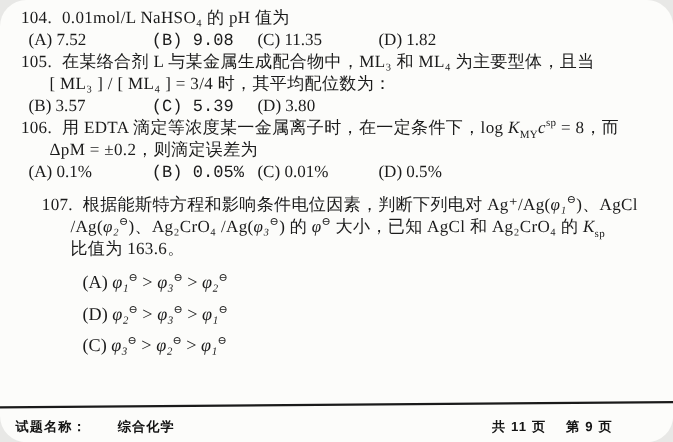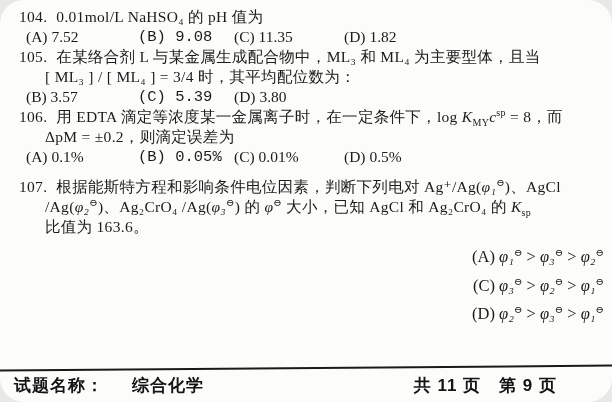--- a/index.html
+++ b/index.html
@@ -15,35 +15,35 @@
     border-radius:24px;
   }
   .doc { padding:7px 8px 0 19px; }
   .qline { line-height:20px; letter-spacing:0.3px; white-space:nowrap; }
   .qnum { margin-right:9px; }
   .cont { padding-left:26px; }
   .opts { display:flex; line-height:20px; padding-left:7px; white-space:nowrap; }
   .opts .opt:nth-child(1){ width:112px; }
   .opts .opt:nth-child(2){ width:96px;font-family:Liberation Mono, monospace; }
   .opts .opt:nth-child(3){ width:110px; }
-  .q107 { margin-top:10px; }
-  .q107opts { margin-top:6px;text-align:right; }
+  .q107 { margin-top:10px;margin-left:19px; }
+  .q107opts { margin-top:6px; }
   .optline { line-height:28.5px; padding-left:37px; font-size:16.5px; white-space:nowrap; }
   sub, sup { font-size:10px; line-height:0; }
   .it { font-style:italic; }
   .rule {
     position:absolute; left:-2px; right:-2px; bottom:33px;
     border-top:2.5px solid #1a1a1a;
     transform:rotate(-0.45deg);
   }
   .footer {
     position:absolute; left:14px; right:55px; bottom:5px;
     display:flex; justify-content:space-between; align-items:baseline;
     font-family:"Liberation Sans","DejaVu Sans",sans-serif;
-    font-weight:bold; font-size:17px; color:#141414;
+    font-weight:bold; font-size:12px; color:#141414;
     letter-spacing:1px;
   }
   .f-val { margin-left:28px; }
   .f-cur { margin-left:18px; }
 </style>
 </head>
 <body>
 
 <div class="page">
   <div class="doc">
@@ -86,22 +86,22 @@
     </div>
 
     <div class="q107">
       <div class="qline">
         <span class="qnum">107.</span><span><span>根据能斯特方程和影响条件电位因素，判断下列电对 Ag⁺/Ag(</span><span class="it">φ₁</span><sup>⊖</sup><span>)、AgCl</span></span>
       </div>
       <div class="qline cont"><span>/Ag(</span><span class="it">φ₂</span><sup>⊖</sup><span>)、Ag₂CrO₄ /Ag(</span><span class="it">φ₃</span><sup>⊖</sup><span>) 的 </span><span class="it">φ</span><sup>⊖</sup><span> 大小，已知 AgCl 和 Ag₂CrO₄ 的 </span><span class="it">K</span><sub>sp</sub></div>
       <div class="qline cont">比值为 163.6。</div>
       <div class="q107opts">
         <div class="optline"><span>(A) </span><span class="it">φ₁</span><sup>⊖</sup><span>  &gt;  </span><span class="it">φ₃</span><sup>⊖</sup><span>  &gt;  </span><span class="it">φ₂</span><sup>⊖</sup></div>
+        <div class="optline"><span>(D) </span><span class="it">φ₂</span><sup>⊖</sup><span>  &gt;  </span><span class="it">φ₃</span><sup>⊖</sup><span>  &gt;  </span><span class="it">φ₁</span><sup>⊖</sup></div>
         <div class="optline"><span>(C) </span><span class="it">φ₃</span><sup>⊖</sup><span>  &gt;  </span><span class="it">φ₂</span><sup>⊖</sup><span>  &gt;  </span><span class="it">φ₁</span><sup>⊖</sup></div>
-        <div class="optline"><span>(D) </span><span class="it">φ₂</span><sup>⊖</sup><span>  &gt;  </span><span class="it">φ₃</span><sup>⊖</sup><span>  &gt;  </span><span class="it">φ₁</span><sup>⊖</sup></div>
       </div>
     </div>
 
   </div>
 
   <div class="rule"></div>
   <div class="footer">
     <div>
       <span>试题名称：</span><span class="f-val">综合化学</span>
     </div>

